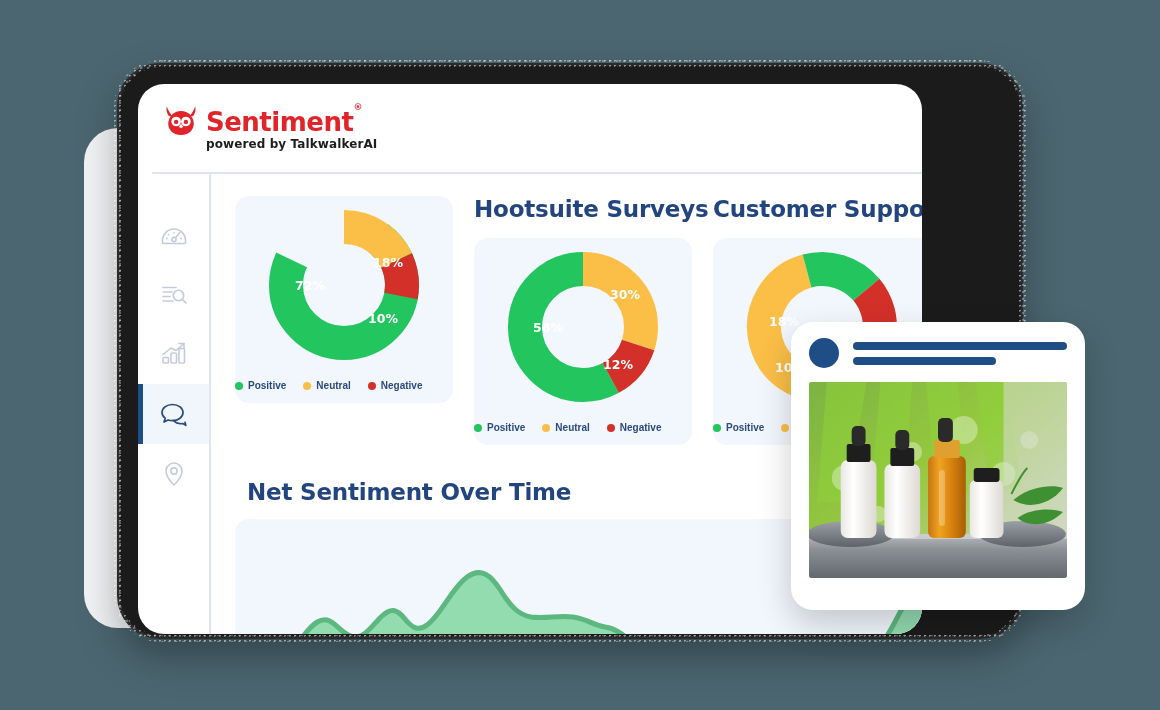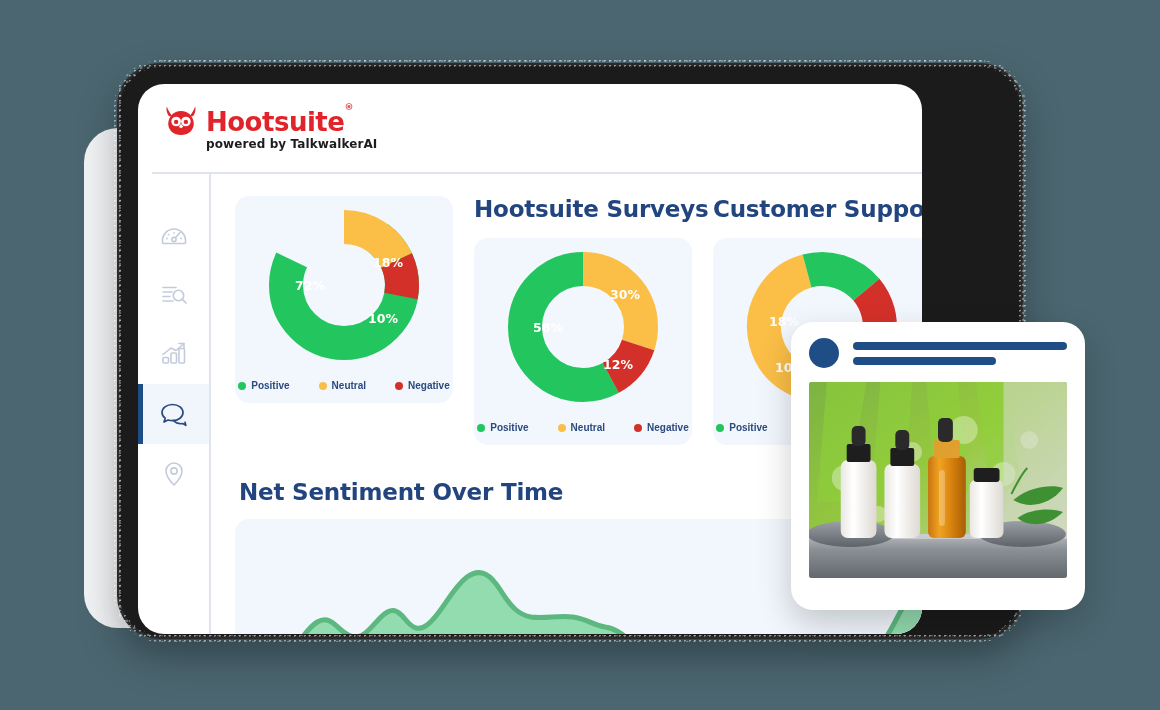--- a/index.html
+++ b/index.html
@@ -93,30 +93,30 @@
     position:relative;box-sizing:border-box;
   }
   .donut-wrap{position:absolute;left:0;right:0;top:9px;display:flex;justify-content:center;}
   .donut{display:block;}
   .slice-label{
     font-size:12.5px;font-weight:700;fill:#ffffff;
     font-family:"DejaVu Sans",sans-serif;
   }
   .legend{
     position:absolute;left:0;right:0;bottom:12px;
-    display:flex;justify-content:center;gap:29px;
+    display:flex;justify-content:flex-start;gap:17px;
   }
   .legend-item{display:flex;align-items:center;gap:5px;}
   .dot{width:8px;height:8px;border-radius:50%;flex:none;}
   .legend-lbl{font-size:10px;font-weight:600;color:#2b4a7e;white-space:nowrap;}
 
   
   .net-title{
     font-size:23px;font-weight:700;color:#22447f;letter-spacing:-.2px;
-    margin:34px 0 14px 4px;font-family:"DejaVu Sans",sans-serif;
+    margin:34px 0 14px 12px;font-family:"DejaVu Sans",sans-serif;
   }
   .area-card{
     background:#f2f7fd;border-radius:14px;height:180px;width:720px;
     overflow:hidden;position:relative;
   }
 
   
   .post-card{
     position:absolute;left:791px;top:322px;width:294px;height:288px;
     background:#ffffff;border-radius:22px;
@@ -151,21 +151,21 @@
           <path d="M5 4 C5 4 9 14 12.5 16.5 L8 17 C5 13 4 8 5 4 Z" fill="#e1242a"></path>
           <path d="M43 4 C43 4 39 14 35.5 16.5 L40 17 C43 13 44 8 43 4 Z" fill="#e1242a"></path>
           <path d="M24 10 C34 10 41 18 41 27 C41 36 33.5 42 24 42 C14.5 42 7 36 7 27 C7 18 14 10 24 10 Z" fill="#e1242a"></path>
           <circle cx="17.5" cy="24" r="6.4" fill="#ffffff"></circle>
           <circle cx="30.5" cy="24" r="6.4" fill="#ffffff"></circle>
           <circle cx="17.5" cy="24.5" r="2.9" fill="#e1242a"></circle>
           <circle cx="30.5" cy="24.5" r="2.9" fill="#e1242a"></circle>
           <path d="M24 27 L27 31 L24 33 L21 31 Z" fill="#ffffff"></path>
         </svg>
         <div class="logo-text">
-          <div class="brand"><span>Hootsuite</span><sup>®</sup></div>
+          <div class="brand"><span>Sentiment</span><sup>®</sup></div>
           <div class="tagline">powered by TalkwalkerAI</div>
         </div>
       </div>
       <div class="hdr-rule"></div>
     </div>
 
     <div class="app-body">
 
       <div class="sidebar">
 

